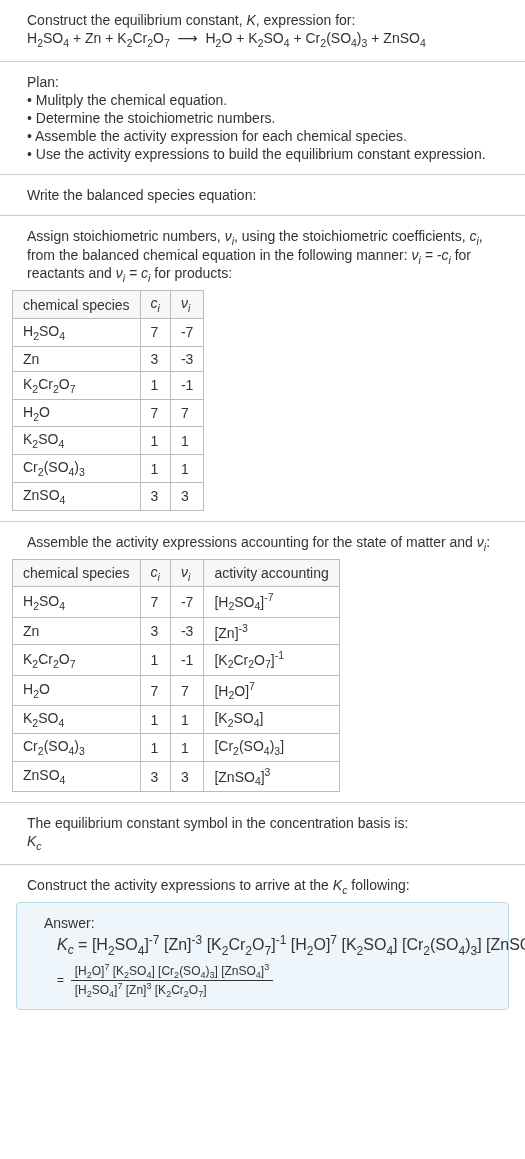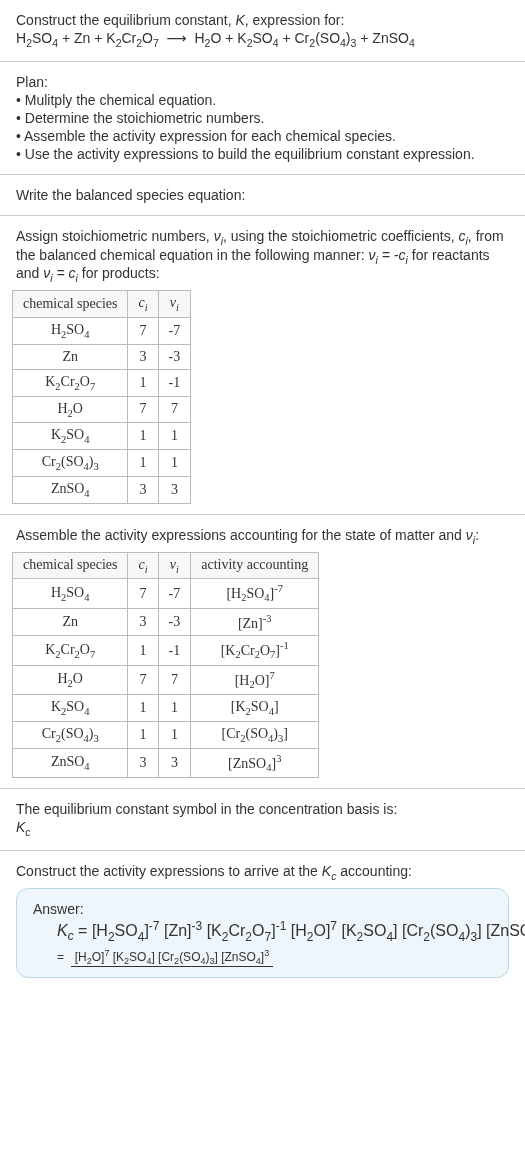--- a/index.html
+++ b/index.html
@@ -9,41 +9,40 @@
     font-size: 14px;
     color: #333;
     background: #fff;
     width: 525px;
   }
   .section {
     padding: 10px 12px;
     border-bottom: 1px solid #ccc;
   }
   .section:last-child { border-bottom: none; }
-  .line { margin: 2px 4px; }
+  .line { margin: 2px 15px; }
   .sub { vertical-align: sub; font-size: 0.75em; }
   .sup { vertical-align: super; font-size: 0.75em; }
   .it { font-style: italic; }
   table.data {
     border-collapse: collapse;
     margin-top: 6px;
   }
   table.data th, table.data td {
     border: 1px solid #bbb;
     padding: 4px 10px;
-    text-align: center;
+    text-align: left;
     font-weight: normal;
     white-space: nowrap;
-    font-family: Liberation Serif, serif;
   }
   table.data th { background: #f7f7f7; }
   .answer-box {
     background: #eef6fb;
     border: 1px solid #b8d8e8;
-    border-radius: 12px;
+    border-radius: 4px;
     padding: 10px 12px;
     margin: 6px 4px 12px 4px;
   }
   .frac {
     display: inline-block;
     vertical-align: middle;
   }
   .frac .num { display:block; border-bottom:1px solid #333; padding:0 4px;}
   .frac .den { display:block; padding:0 4px;}
   .indent { padding-left: 28px; }
@@ -181,27 +180,28 @@
     </table>
 </div>
 
 <div class="section">
   <div class="line">The equilibrium constant symbol in the concentration basis is:</div>
   <div class="line"><span class="it">K<span class="sub">c</span></span></div>
 </div>
 
 <div class="section" style="border-bottom:none;">
   <div class="line">
-    <span>Construct the activity expressions to arrive at the </span><span class="it">K<span class="sub">c</span></span><span> accounting:</span>
+    <span>Construct the activity expressions to arrive at the </span><span class="it">K<span class="sub">c</span></span><span> following:</span>
   </div>
   <div class="answer-box">
     <div class="line">Answer:</div>
     <div class="indent eq-line" style="font-size:16px;">
       <span class="it">K<span class="sub">c</span></span> = [H<span class="sub">2</span>SO<span class="sub">4</span>]<span class="sup">-7</span> [Zn]<span class="sup">-3</span> [K<span class="sub">2</span>Cr<span class="sub">2</span>O<span class="sub">7</span>]<span class="sup">-1</span> [H<span class="sub">2</span>O]<span class="sup">7</span> [K<span class="sub">2</span>SO<span class="sub">4</span>] [Cr<span class="sub">2</span>(SO<span class="sub">4</span>)<span class="sub">3</span>] [ZnSO<span class="sub">4</span>]<span class="sup">3</span>
     </div>
     <div class="indent eq-line" style="margin-top:4px;font-size:12px;">
       <span style="display:inline-block;vertical-align:middle;">=&nbsp;</span>
       <span class="frac">
         <span class="num">[H<span class="sub">2</span>O]<span class="sup">7</span> [K<span class="sub">2</span>SO<span class="sub">4</span>] [Cr<span class="sub">2</span>(SO<span class="sub">4</span>)<span class="sub">3</span>] [ZnSO<span class="sub">4</span>]<span class="sup">3</span></span>
+        <span class="den">[H<span class="sub">2</span>SO<span class="sub">4</span>]<span class="sup">7</span> [Zn]<span class="sup">3</span> [K<span class="sub">2</span>Cr<span class="sub">2</span>O<span class="sub">7</span>]</span>
       </span>
     </div>
   </div>
 </div>
 
 </body></html>

